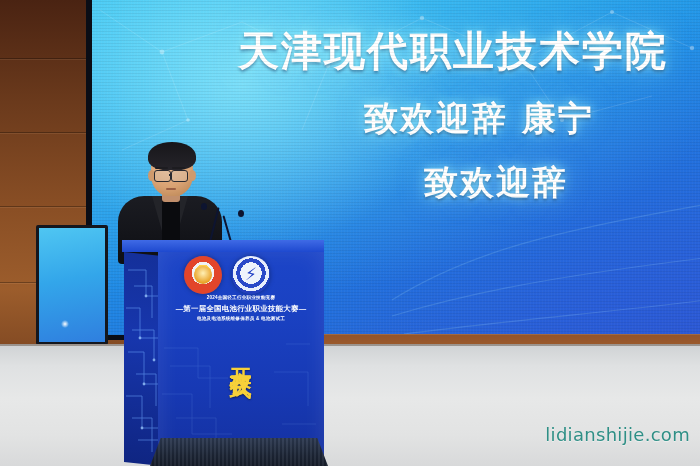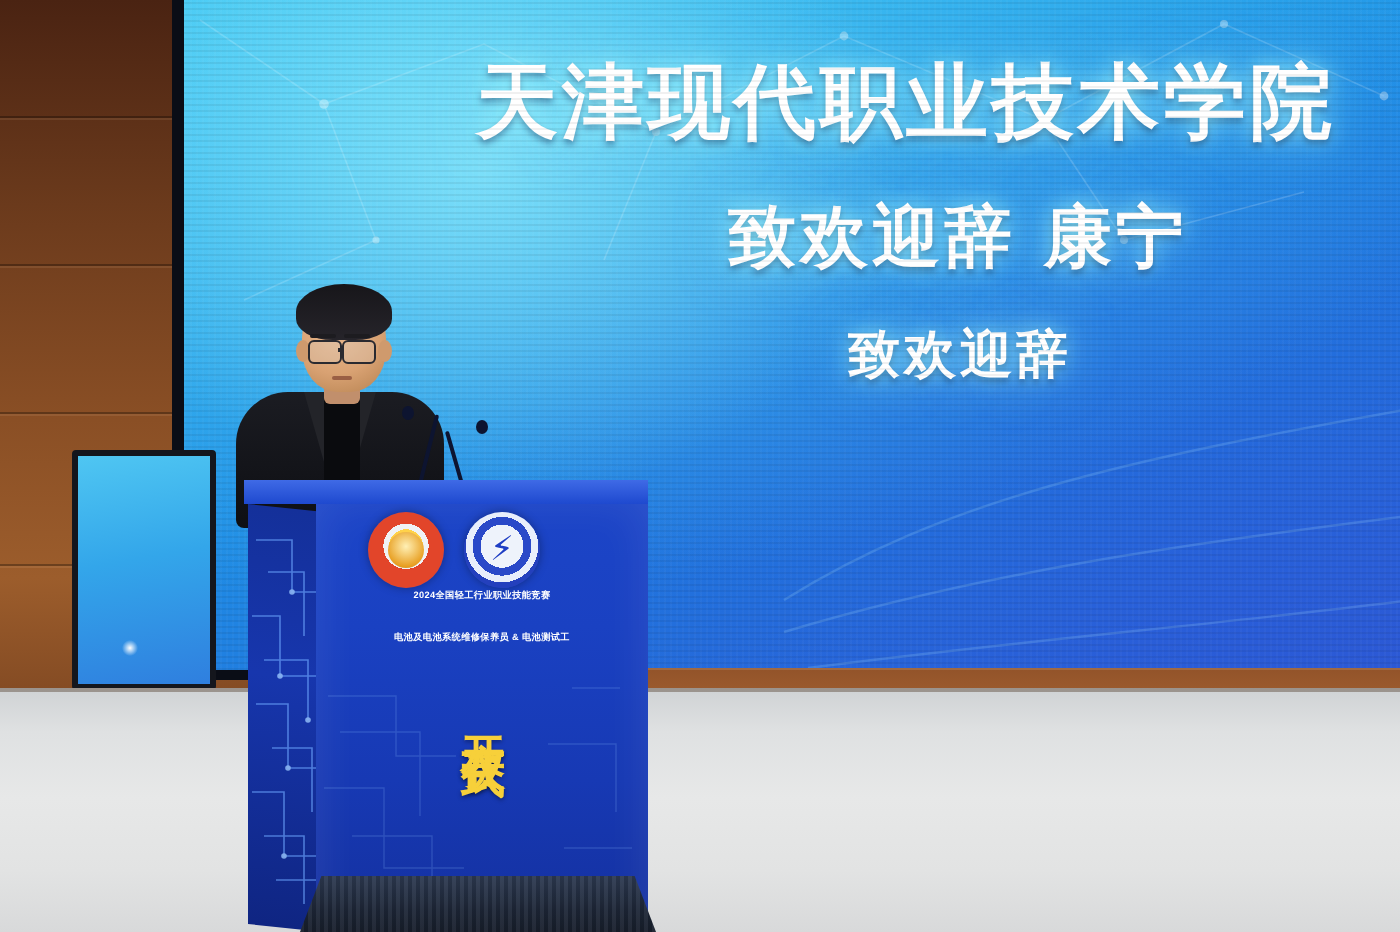--- a/index.html
+++ b/index.html
@@ -69,21 +69,21 @@
   
   .screen-text{position:absolute;left:0;top:0;width:100%;height:100%;}
   .hl{
     position:absolute;white-space:nowrap;color:#ffffff;
     font-family:"DejaVu Serif","Liberation Serif",serif;font-weight:700;
     text-shadow:0 0 10px rgba(150,245,255,.85),0 2px 3px rgba(10,40,90,.55),0 0 26px rgba(180,250,255,.5);
     letter-spacing:2px;
   }
   .hl1{left:146px;top:24px;font-size:41px;}
   .hl2{left:272px;top:96px;font-size:34px;}
-  .hl3{left:332px;top:160px;font-size:26px;}
+  .hl3{left:332px;top:160px;font-size:34px;}
 
   
   .mon{
     position:absolute;left:36px;top:225px;width:72px;height:120px;
     background:#0c0f18;border:3px solid #14161d;box-sizing:border-box;
     border-radius:2px;
   }
   .mon-scr{
     position:absolute;inset:0;
     background:linear-gradient(170deg,#4fc6f2 0%,#33a6ea 45%,#2f7fdf 100%);
@@ -317,25 +317,27 @@
       </svg>
 
       <div class="emblem emb-l">
         <div class="emb-l-in"></div>
       </div>
       <div class="emblem emb-r">
         <div class="bolt">⚡</div>
       </div>
 
       <div class="pl pl1">2024全国轻工行业职业技能竞赛</div>
+      <div class="pl pl2">—第一届全国电池行业职业技能大赛—</div>
       <div class="pl pl3">电池及电池系统维修保养员 &amp; 电池测试工</div>
 
       <div class="pod-vert">开赛仪式</div>
     </div>
     <div class="pod-top"></div>
   </div>
 
   <div class="wedge">
     <div class="wedge-grill"></div>
   </div>
 
+  <div class="watermark">lidianshijie.com</div>
 
 </div>
 
 </body></html>

